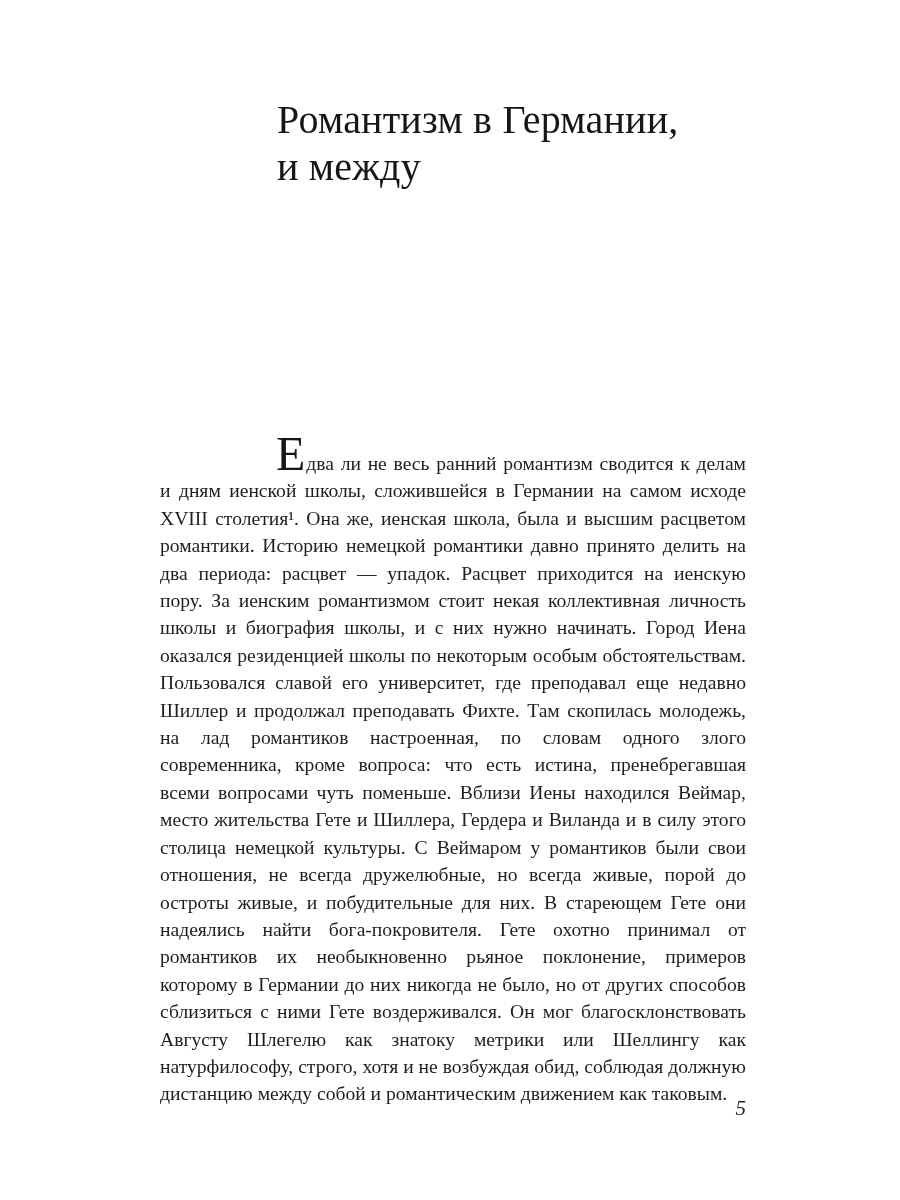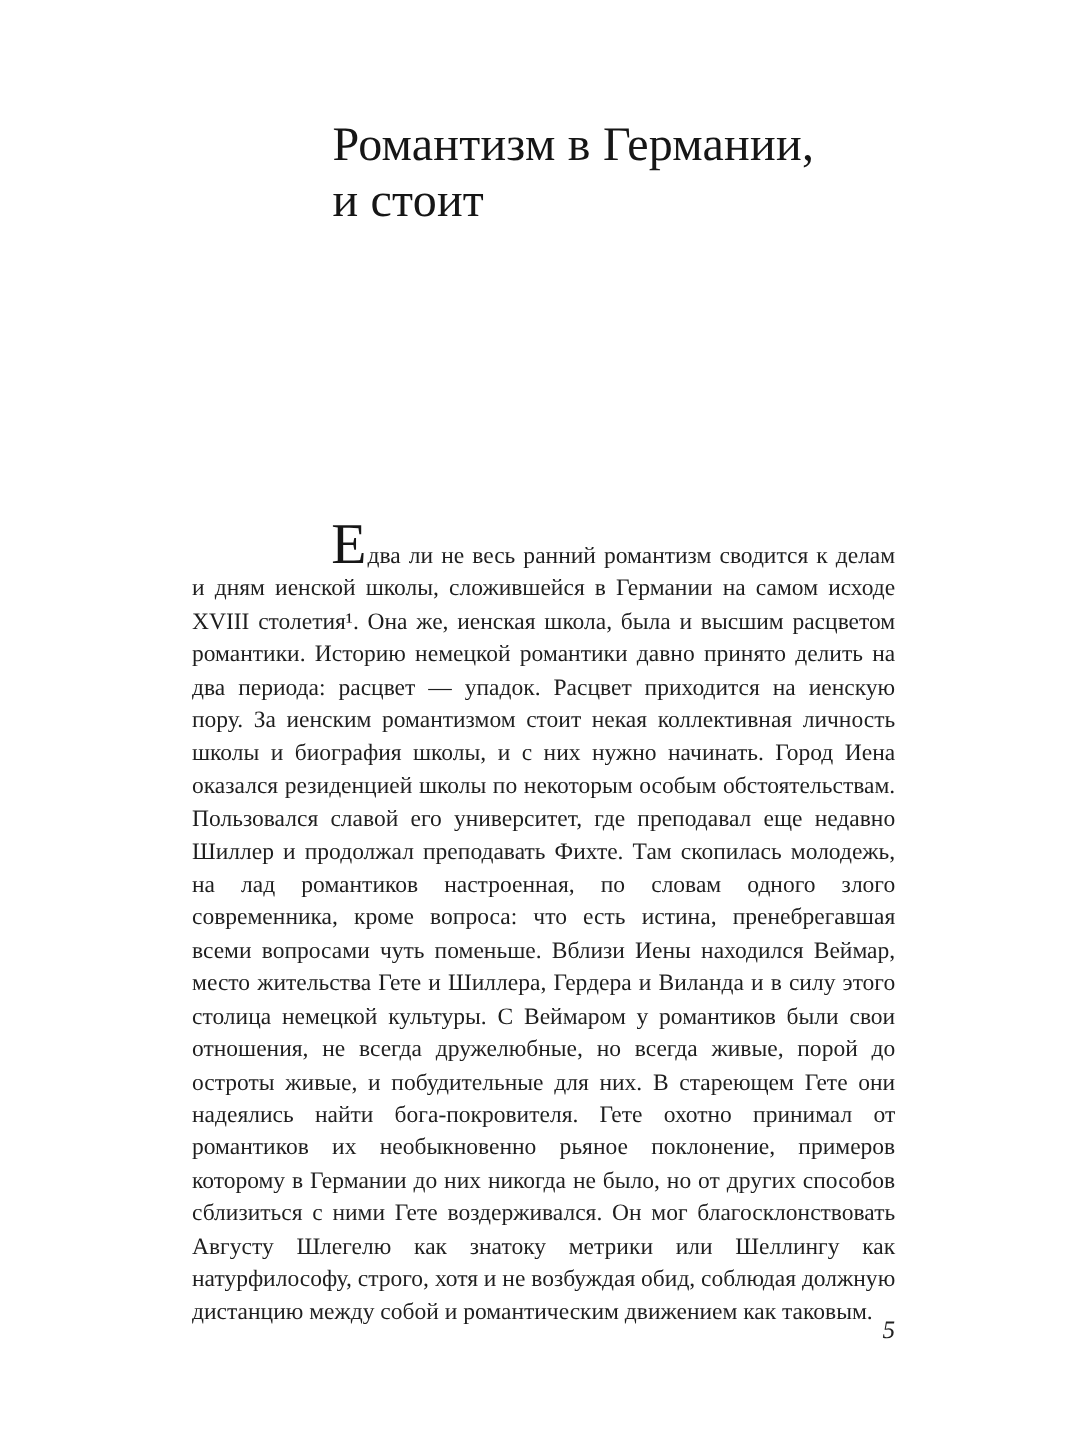--- a/index.html
+++ b/index.html
@@ -63,21 +63,21 @@
     color: #222222;
   }
 </style>
 </head>
 <body>
 
 <div class="page">
 
   <h1 class="chapter-title">
     <span class="title-line">Романтизм в Германии,</span>
-    <span class="title-line">и стоит</span>
+    <span class="title-line">и между</span>
   </h1>
 
   <div class="body-text" lang="ru">
     <p><span class="dropcap">Е</span><span>два ли не весь ранний романтизм сводится к делам и дням иенской школы, сложившейся в Германии на самом исходе XVIII столетия¹. Она же, иенская школа, была и высшим расцветом романтики. Историю немецкой романтики давно принято делить на два периода: расцвет — упадок. Расцвет приходится на иенскую пору. За иенским романтизмом стоит некая коллективная личность школы и биография школы, и с них нужно начинать. Город Иена оказался резиденцией школы по некоторым особым обстоятельствам. Пользовался славой его университет, где преподавал еще недавно Шиллер и продолжал преподавать Фихте. Там скопилась молодежь, на лад романтиков настроенная, по словам одного злого современника, кроме вопроса: что есть истина, пренебрегавшая всеми вопросами чуть поменьше. Вблизи Иены находился Веймар, место жительства Гете и Шиллера, Гердера и Виланда и в силу этого столица немецкой культуры. С Веймаром у романтиков были свои отношения, не всегда дружелюбные, но всегда живые, порой до остроты живые, и побудительные для них. В стареющем Гете они надеялись найти бога-покровителя. Гете охотно принимал от романтиков их необыкновенно рьяное поклонение, примеров которому в Германии до них никогда не было, но от других способов сблизиться с ними Гете воздерживался. Он мог благосклонствовать Августу Шлегелю как знатоку метрики или Шеллингу как натурфилософу, строго, хотя и не возбуждая обид, соблюдая должную дистанцию между собой и романтическим движением как таковым.</span></p>
   </div>
 
   <div class="page-number">5</div>
 
 </div>
 

